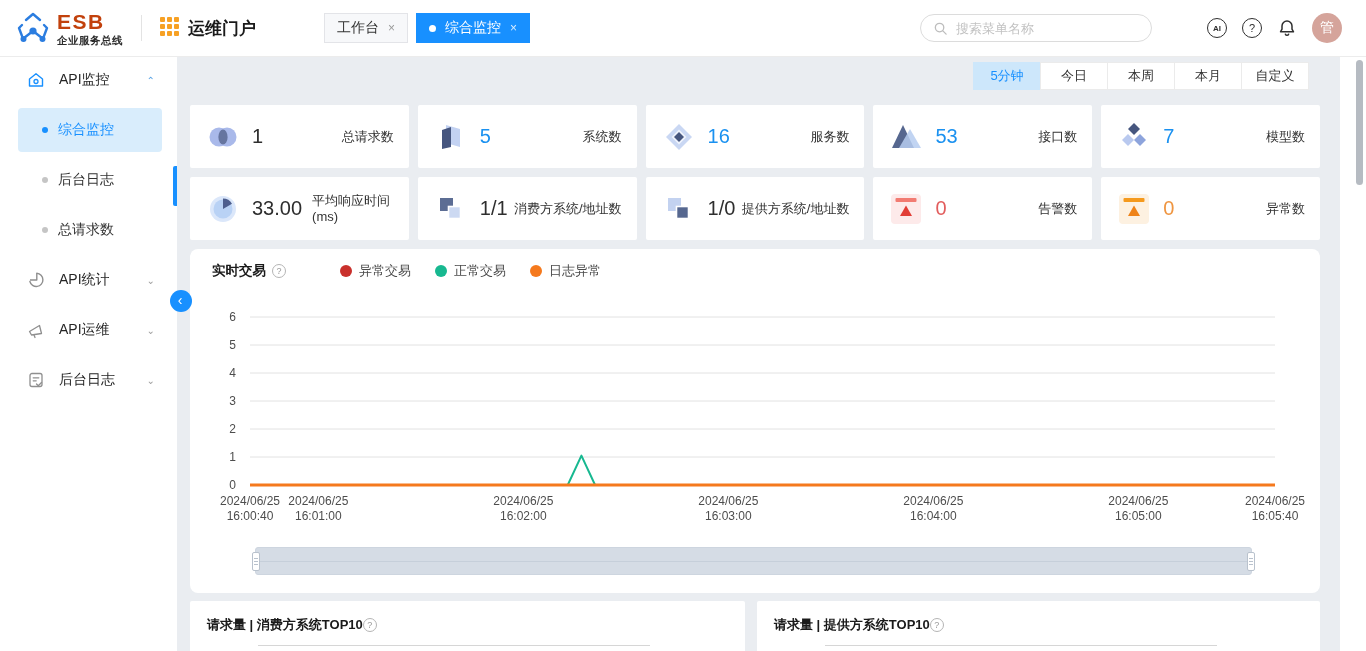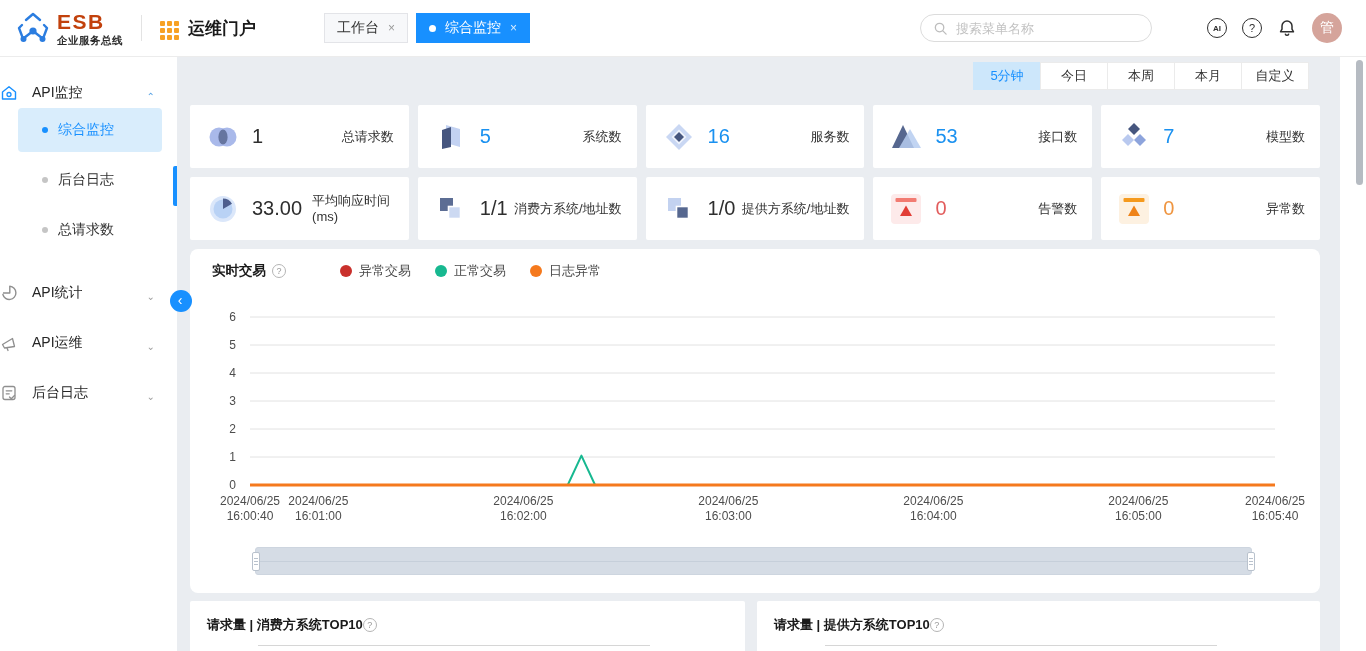--- a/index.html
+++ b/index.html
@@ -10,21 +10,21 @@
     background:#eaedf1; color:#333;
   }
   
   .header { position:absolute; top:0; left:0; width:1366px; height:56px; background:#fff;
             display:flex; align-items:center; z-index:5; box-shadow:0 1px 0 #ececec; }
   .logo { margin-left:14px; display:flex; align-items:center; gap:5px; }
   .logo-txt { display:flex; flex-direction:column; line-height:1; }
   .logo-title { font-size:21px; font-weight:bold; color:#c2410c; letter-spacing:1.5px; }
   .logo-sub { font-size:10.5px; color:#2b2b2b; font-weight:bold; margin-top:3px; letter-spacing:0.5px; }
   .hdr-divider { width:1px; height:26px; background:#e3e3e3; margin:0 18px; }
-  .portal { display:flex; align-items:flex-end; gap:9px; font-size:17px; font-weight:bold; color:#1a1a1a; }
+  .portal { display:flex; align-items:flex-start; gap:9px; font-size:17px; font-weight:bold; color:#1a1a1a; }
   .grid-icon { width:19px; height:19px; display:grid; grid-template-columns:repeat(3,1fr); gap:2px; }
   .grid-icon i { background:#f7a124; border-radius:1px; }
   .tabs { display:flex; gap:8px; margin-left:68px; }
   .tab { height:30px; padding:0 12px; display:flex; align-items:center; gap:9px;
          background:#f7f8fa; border:1px solid #e3e4e8; font-size:14px; color:#333; cursor:pointer; }
   .tab .close { color:#9a9a9a; font-size:12px; }
   .tab.active { background:#1890ff; border-color:#1890ff; color:#fff; }
   .tab.active .close { color:#d8ecff; }
   .tab .dot { width:7px; height:7px; border-radius:50%; background:#fff; }
   .search { position:absolute; left:920px; top:14px; width:232px; height:28px; border:1px solid #dcdcdc;
@@ -36,21 +36,21 @@
               display:flex; align-items:center; justify-content:center; color:#2f2f2f; cursor:pointer;
               font-weight:bold; background:#fff; }
   .ai-ic { font-size:8px; }
   .help-ic { font-size:11px; font-weight:normal; }
   .bell-wrap { cursor:pointer; display:flex; }
   .avatar { width:30px; height:30px; border-radius:50%; background:#d5a49b; color:#fff; font-size:14px;
             display:flex; align-items:center; justify-content:center; cursor:pointer; }
   
   .sidebar { position:absolute; left:0; top:56px; width:177px; height:595px; background:#fff; z-index:2; }
   .snav { padding-top:2px; }
-  .srow { height:44px; margin-bottom:6px; display:flex; align-items:flex-end; 
+  .srow { height:44px; margin-bottom:6px; display:flex; align-items:center; padding-left:27px;
           position:relative; cursor:pointer; font-size:14px; color:#262626; }
   .srow .sic { width:18px; height:18px; margin-right:14px; flex-shrink:0; }
   .chev { position:absolute; right:22px; font-size:10px; color:#9d9d9d; }
   .chev.blue { color:#5ba4e5; }
   .child { height:44px; margin:0 15px 6px 18px; border-radius:4px; display:flex; align-items:center;
            padding-left:24px; font-size:14px; color:#333; cursor:pointer; }
   .cdot { width:6px; height:6px; border-radius:50%; background:#c5c5c5; margin-right:10px; }
   .child.active { background:#d9edfc; color:#1890ff; }
   .child.active .cdot { background:#1890ff; }
   .active-bar { position:absolute; right:0; top:110px; width:4px; height:40px; background:#1890ff; border-radius:2px 0 0 2px; }

